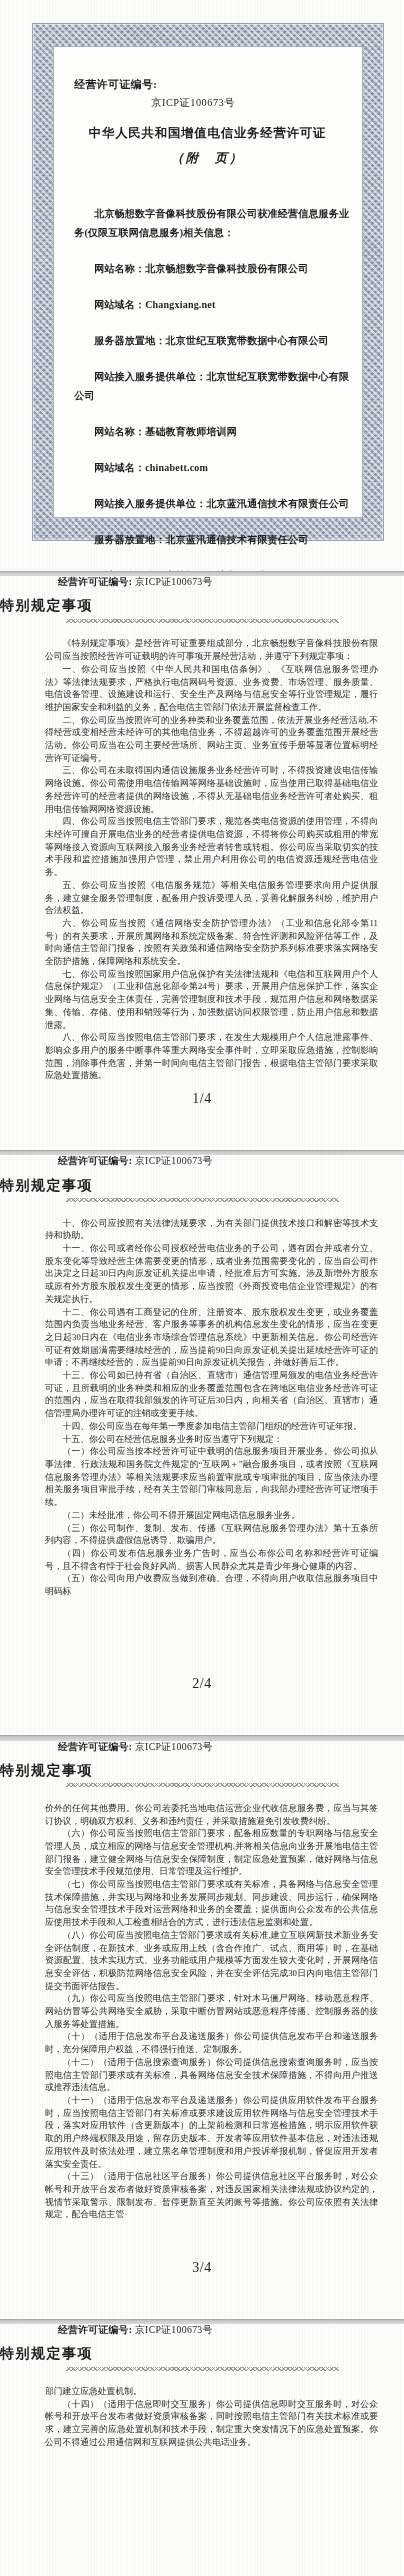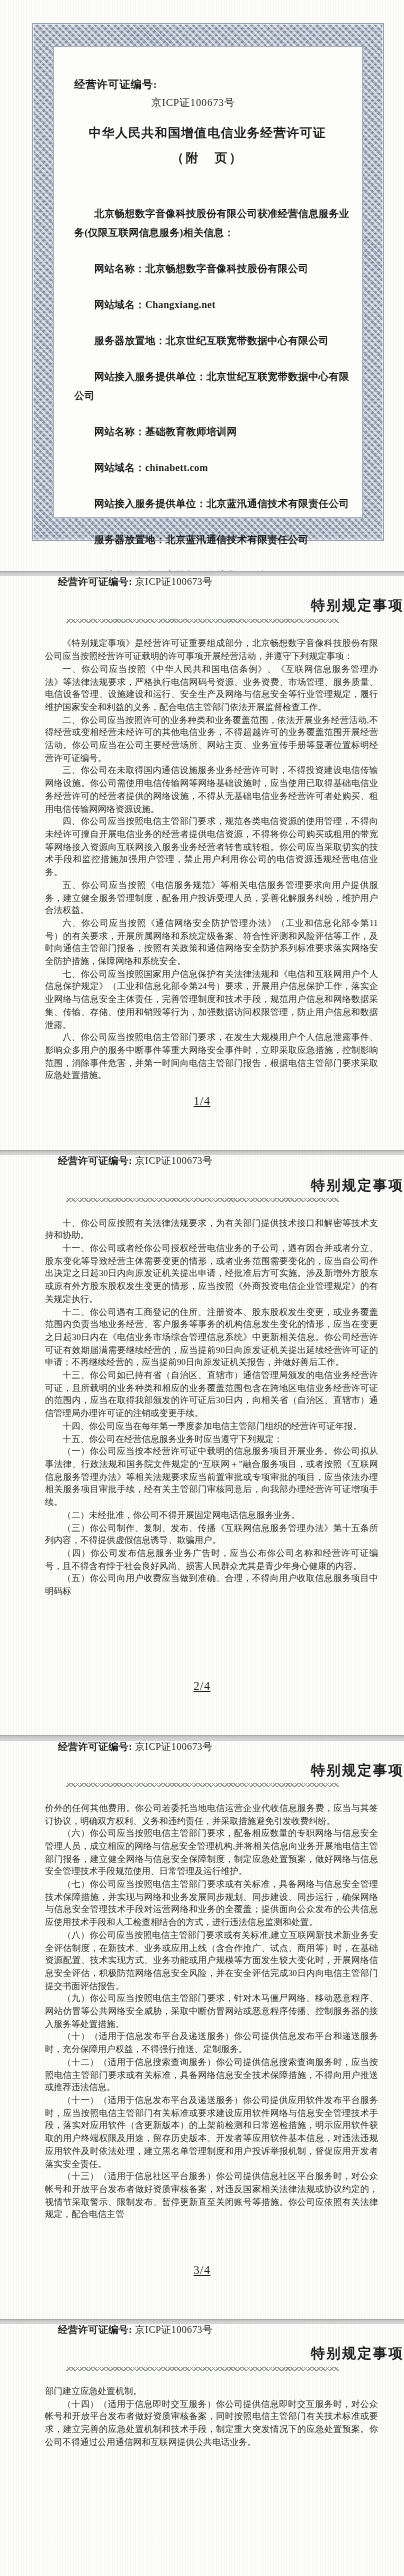--- a/index.html
+++ b/index.html
@@ -47,38 +47,38 @@
     background:#fdfdfc;
     border:0.5px solid #aab2bf;
     padding:31px 21.6px 0 20.6px;
   }
   .cert-license-label{font-size:10.8px;font-weight:bold;margin:0;letter-spacing:0.5px;}
   .cert-license-no{font-size:10.3px;margin:4.1px 0 0 77px;letter-spacing:0.5px;}
   .cert-title{
     text-align:center;font-size:12.4px;font-weight:bold;
     letter-spacing:0.8px;margin:15.5px 0 0;
   }
-  .cert-subtitle{text-align:center;font-size:12.4px;font-weight:bold;margin:8.2px 0 0;letter-spacing:2.1px;}
+  .cert-subtitle{text-align:center;font-size:12.4px;font-weight:bold;margin:8.2px 0 0;letter-spacing:2.1px;font-style:italic;}
   .cert-body{width:276px;font-size:10px;letter-spacing:0.2px;font-weight:bold;}
   .cert-intro{margin:38px 0 10.3px;line-height:18.5px;text-indent:2em;}
   .cert-entry{margin:17px 0 0;line-height:19px;text-indent:2em;}
 
   
   .sheet-p2{height:574px;}
   .sheet-p3{height:580px;}
   .sheet-p4{height:578px;}
   .sheet-p5{height:550px;}
   .ph{
     margin:0 0 0 58px;
     font-size:9.8px;
     letter-spacing:0.3px;
   }
   .ph .lbl{font-weight:bold;}
   .ptitle{
-    text-align:right;
+    text-align:left;
     font-size:14px;
     font-weight:bold;
     letter-spacing:1.5px;
     margin:8.2px 0 0;
   }
   .wavy{
     width:273px;height:4.1px;
     margin:3.6px auto 0;
     background:
       repeating-linear-gradient(45deg, rgba(125,135,125,0.75) 0 1px, rgba(0,0,0,0) 1px 3.1px),
@@ -89,23 +89,22 @@
     margin:14.4px 0 0 45px;
     font-size:8.8px;
     line-height:12.7px;
     text-align:justify;
   }
   .pbody p{margin:0;text-indent:2em;}
   .pbody p.cont{text-indent:0;}
   .pageno{
     position:absolute;left:0;right:0;bottom:29px;
     text-align:center;
-    font-size:12px;
+    font-size:14px;
     letter-spacing:0.5px;
-    text-decoration:underline;
   }
 </style>
 </head>
 <body>
 
 <div class="page-stack">
 
   <section class="sheet sheet-cert">
     <div class="cert">
       <div class="cert-inner">

